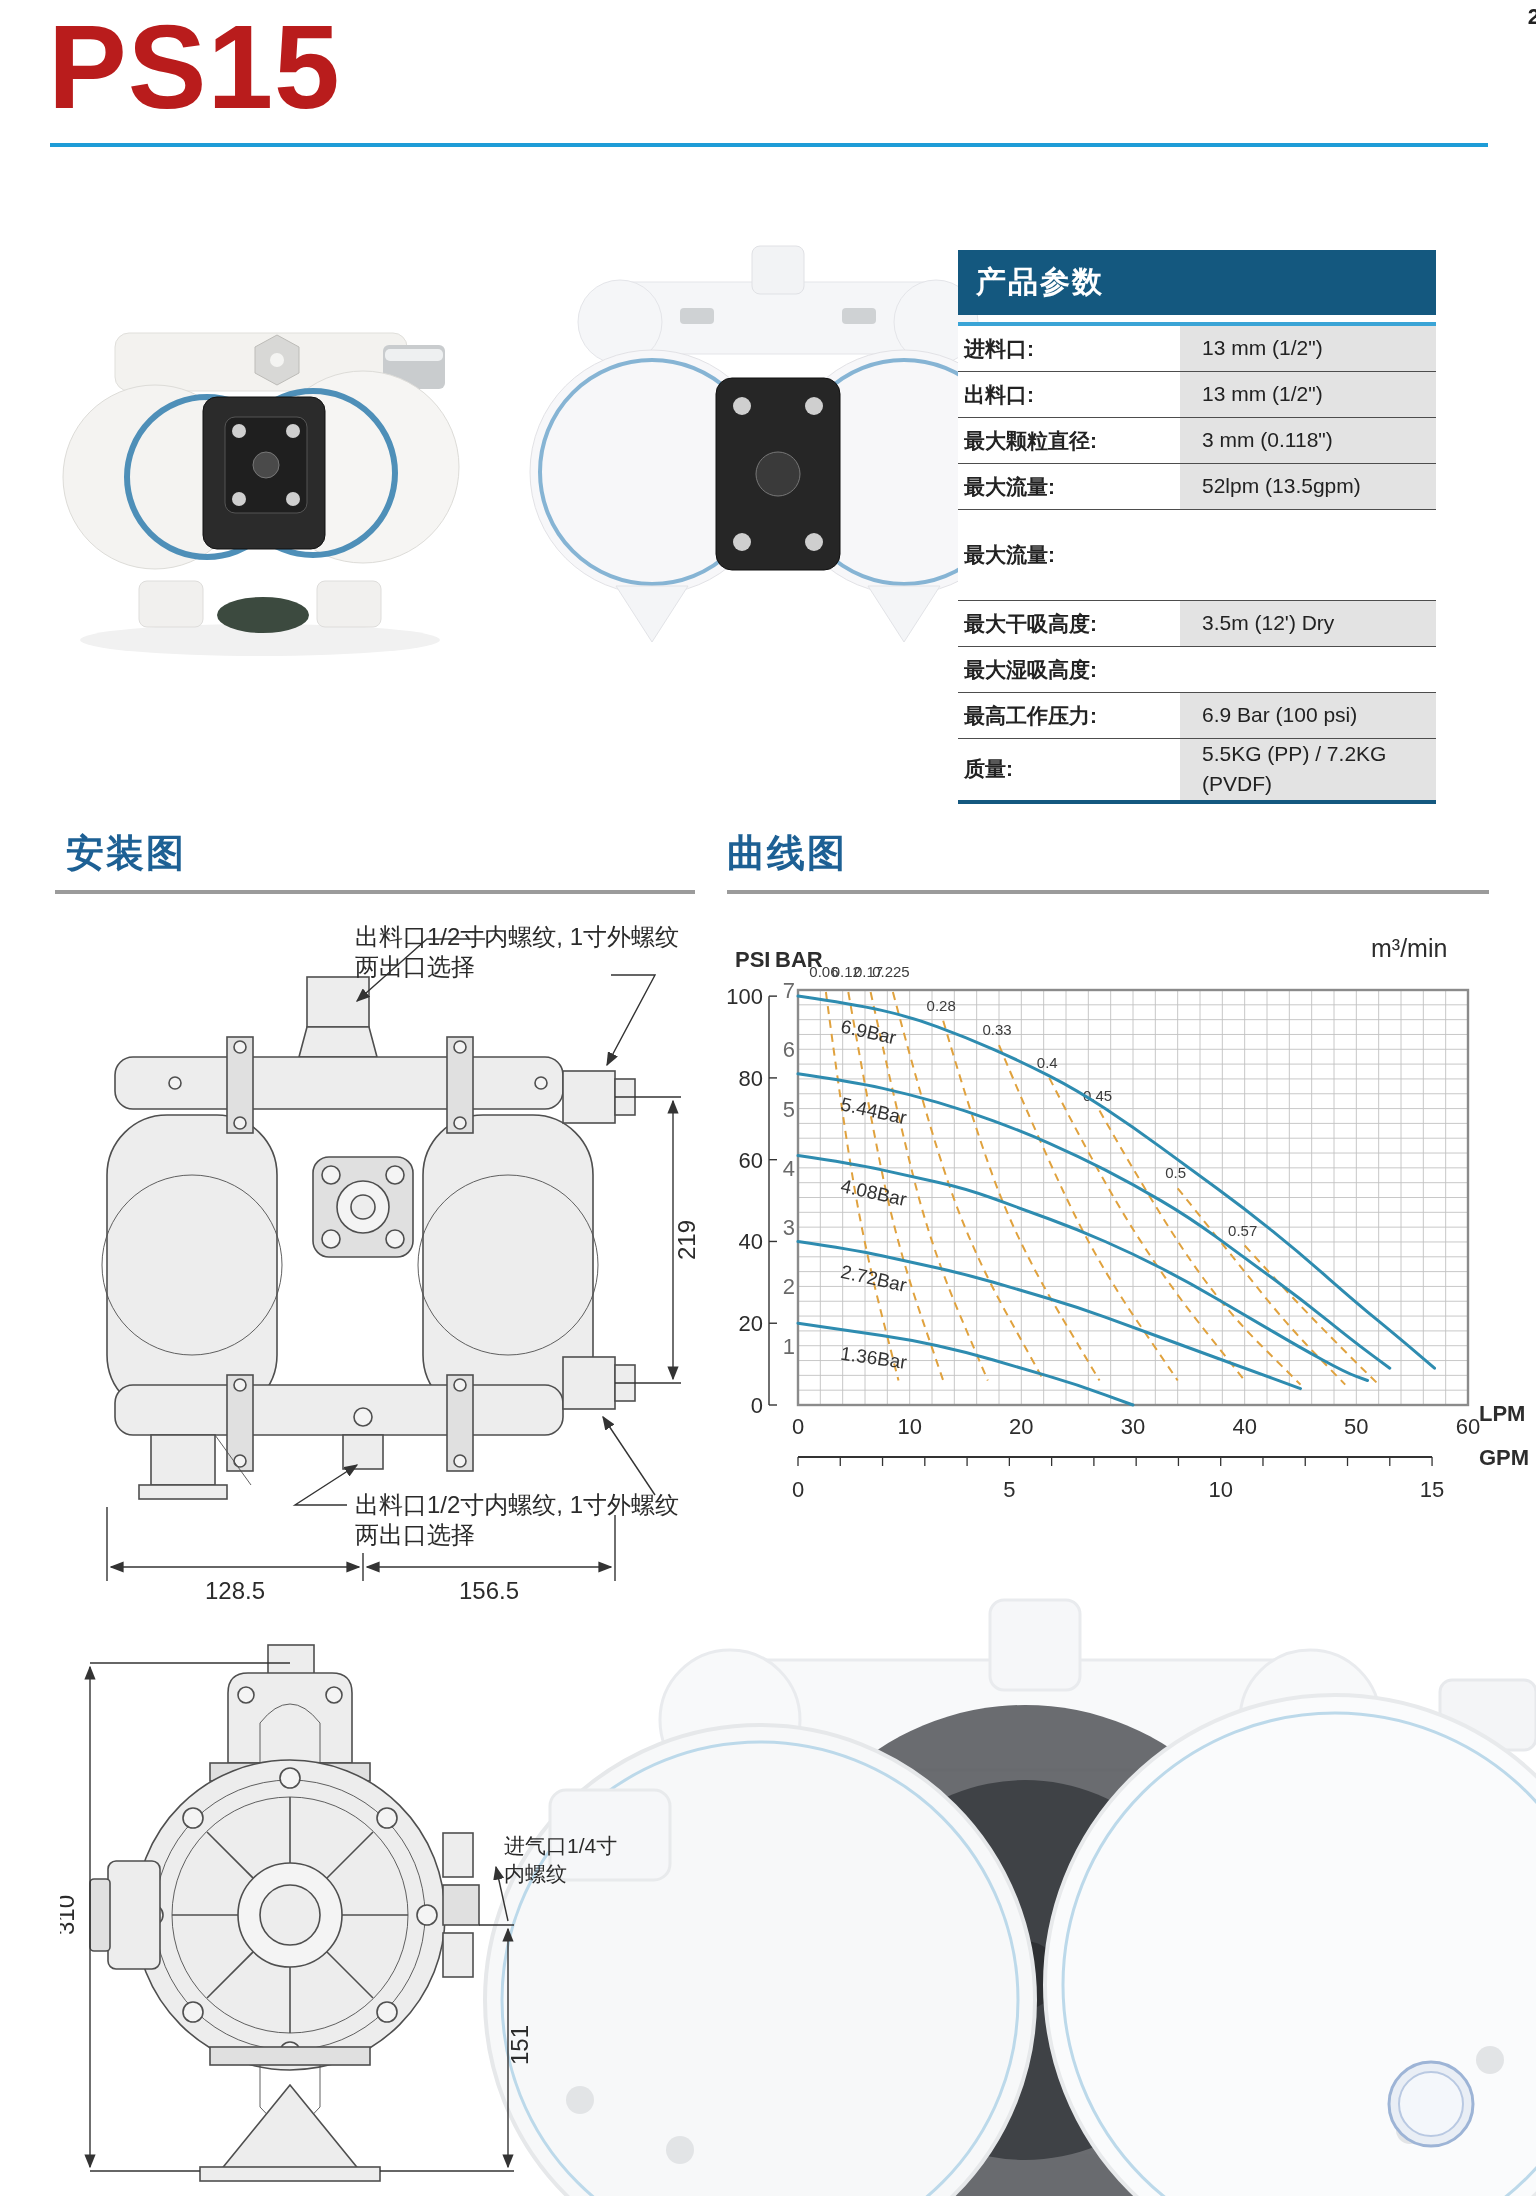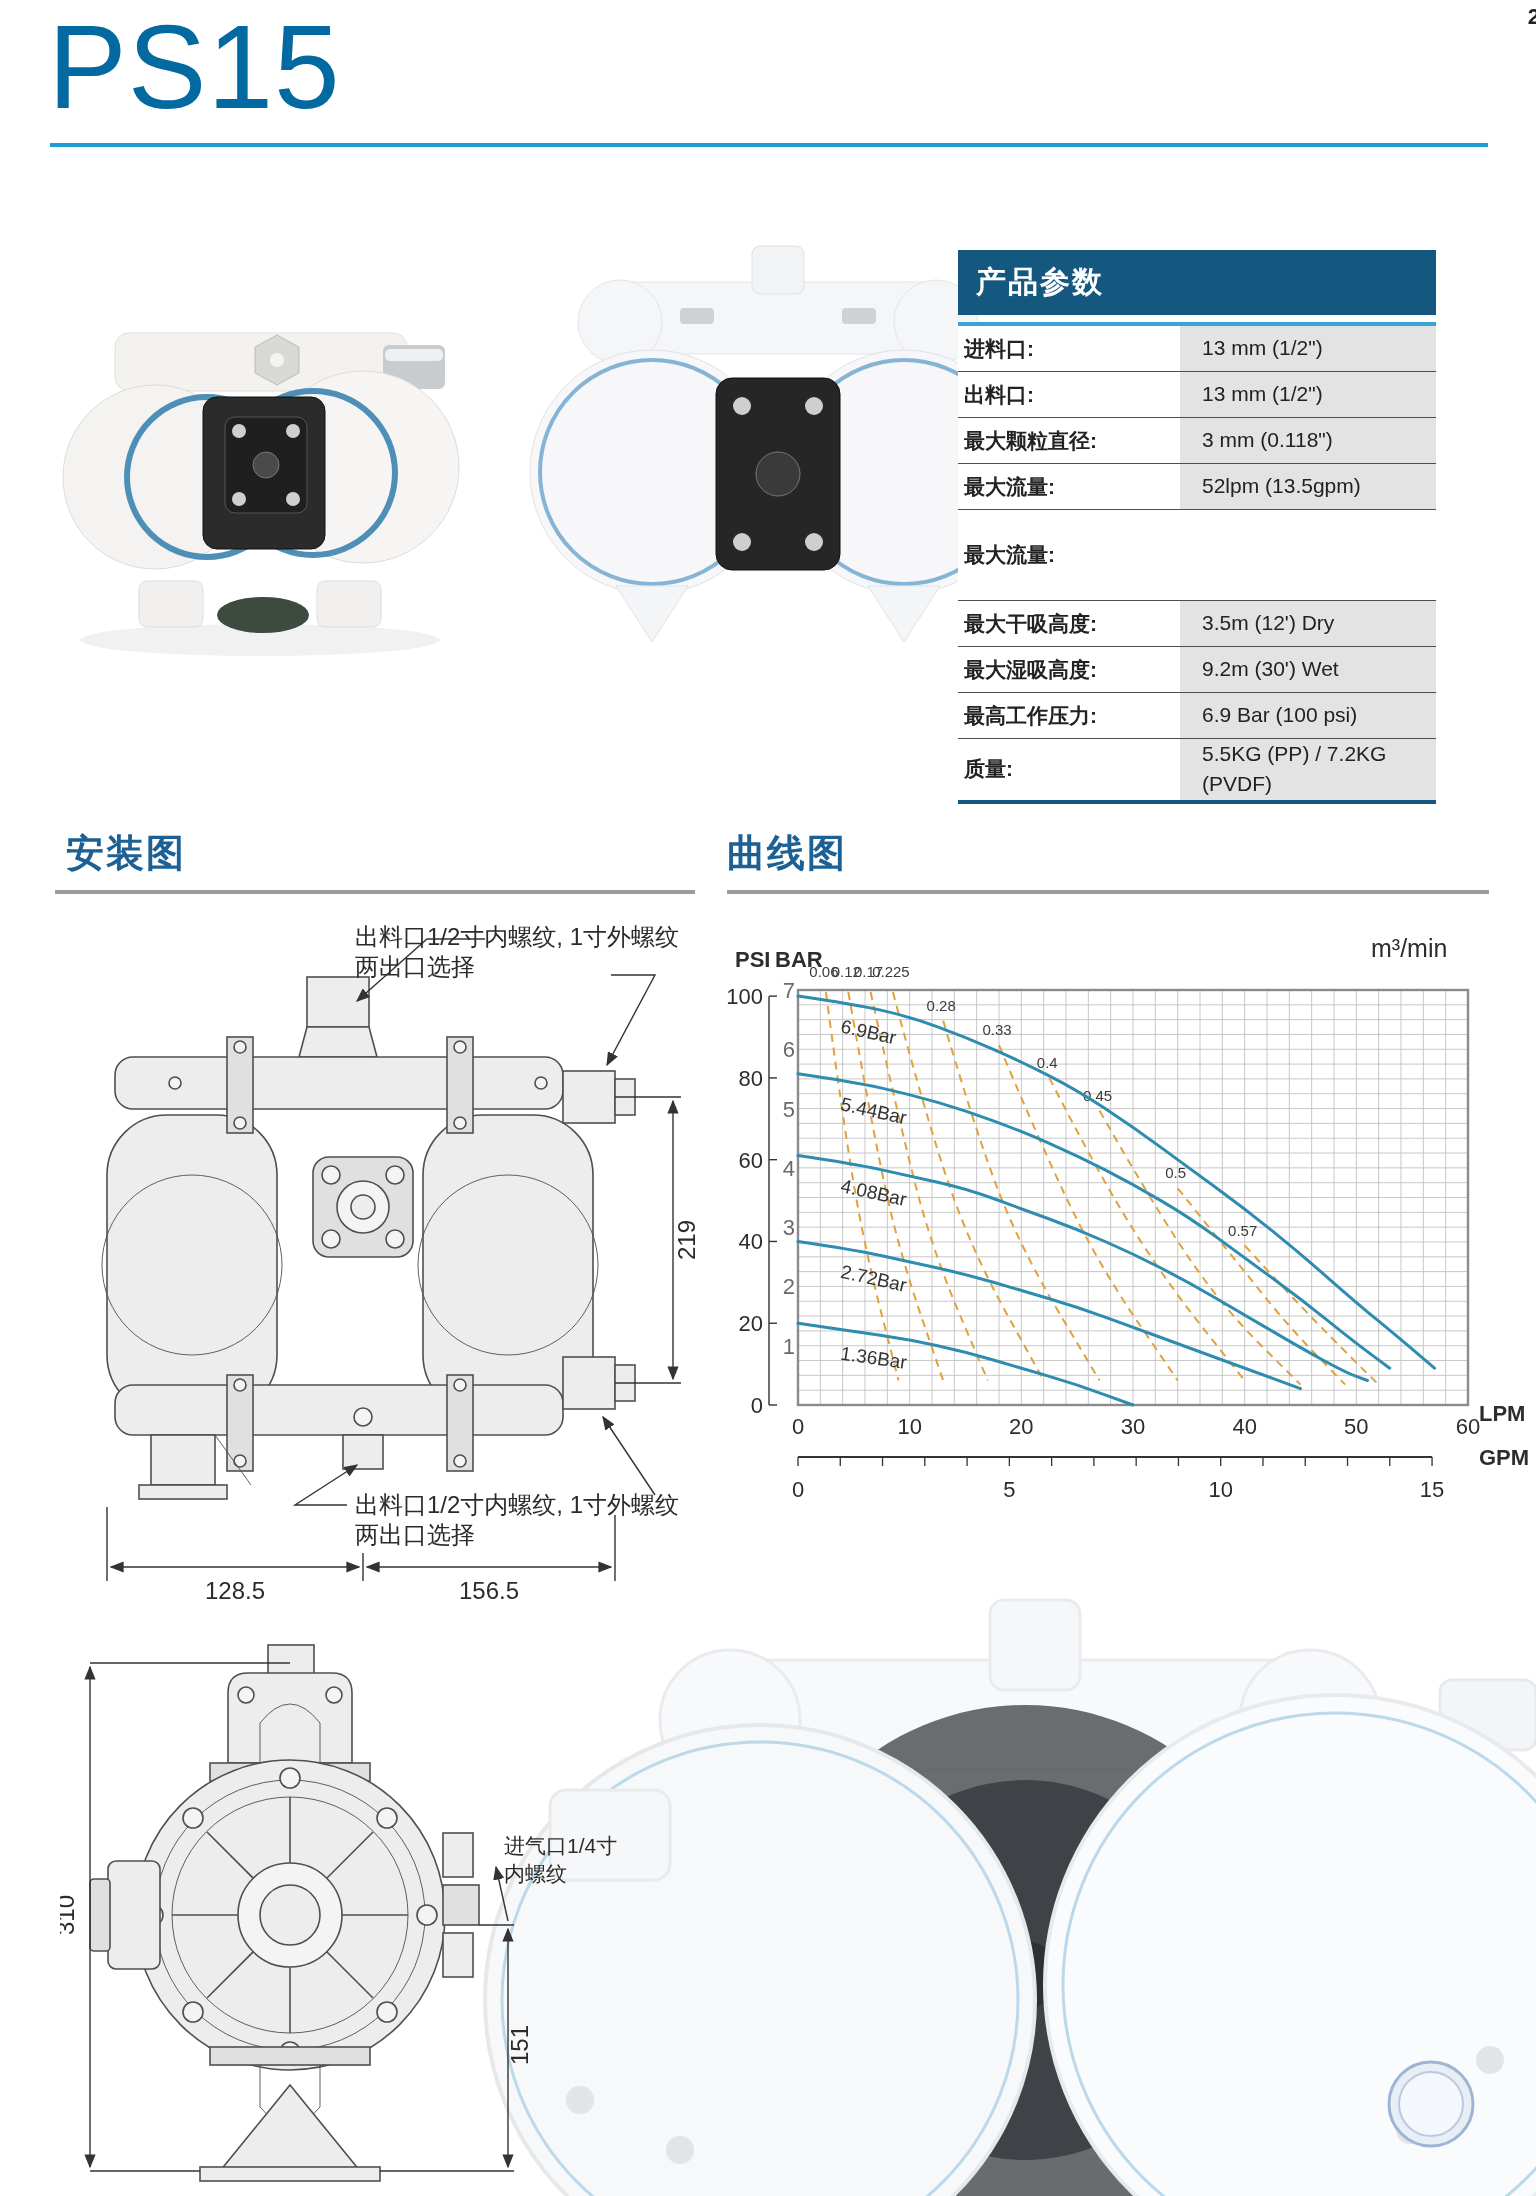--- a/index.html
+++ b/index.html
@@ -3,21 +3,21 @@
 <meta charset="utf-8">
 <style>
   html,body{margin:0;padding:0;}
   body{
     width:1536px;height:2196px;position:relative;overflow:hidden;background:#ffffff;
     font-family:"Liberation Sans","DejaVu Sans",sans-serif;color:#222;
   }
   .abs{position:absolute;}
   
   .page-title{
-    left:48px;top:8px;font-size:118px;font-weight:400;color:#0369a1;letter-spacing:1px;line-height:1.0;
+    left:48px;top:8px;font-size:118px;font-weight:700;color:#b91c1c;letter-spacing:1px;line-height:1.0;
   }
   .page-num{right:-4px;top:4px;font-size:22px;color:#222;font-weight:700;}
   .title-divider{left:50px;top:143px;width:1438px;height:4px;background:#1e9cd7;}
   
   .spec-table{left:958px;top:250px;width:478px;}
   .spec-header{background:#14587f;color:#ffffff;font-size:30px;font-weight:700;
     padding:12px 18px;letter-spacing:2px;}
   .spec-topline{height:4px;background:#3aa4d6;margin-top:7px;}
   .spec-rows{border-bottom:4px solid #14587f;}
   .spec-row{display:flex;min-height:45px;align-items:stretch;border-bottom:1.5px solid #4d4d4d;font-size:21px;gap:44px;}
@@ -127,21 +127,20 @@
     </div>
     <div class="spec-row tall">
       <div class="spec-label">最大流量:</div>
     </div>
     <div class="spec-row">
       <div class="spec-label">最大干吸高度:</div>
       <div class="spec-value">3.5m (12') Dry</div>
     </div>
     <div class="spec-row">
       <div class="spec-label">最大湿吸高度:</div>
-      <div class="spec-value">9.2m (30') Wet</div>
     </div>
     <div class="spec-row">
       <div class="spec-label">最高工作压力:</div>
       <div class="spec-value">6.9 Bar (100 psi)</div>
     </div>
     <div class="spec-row">
       <div class="spec-label">质量:</div>
       <div class="spec-value">5.5KG (PP) / 7.2KG (PVDF)</div>
     </div>
   </div>

